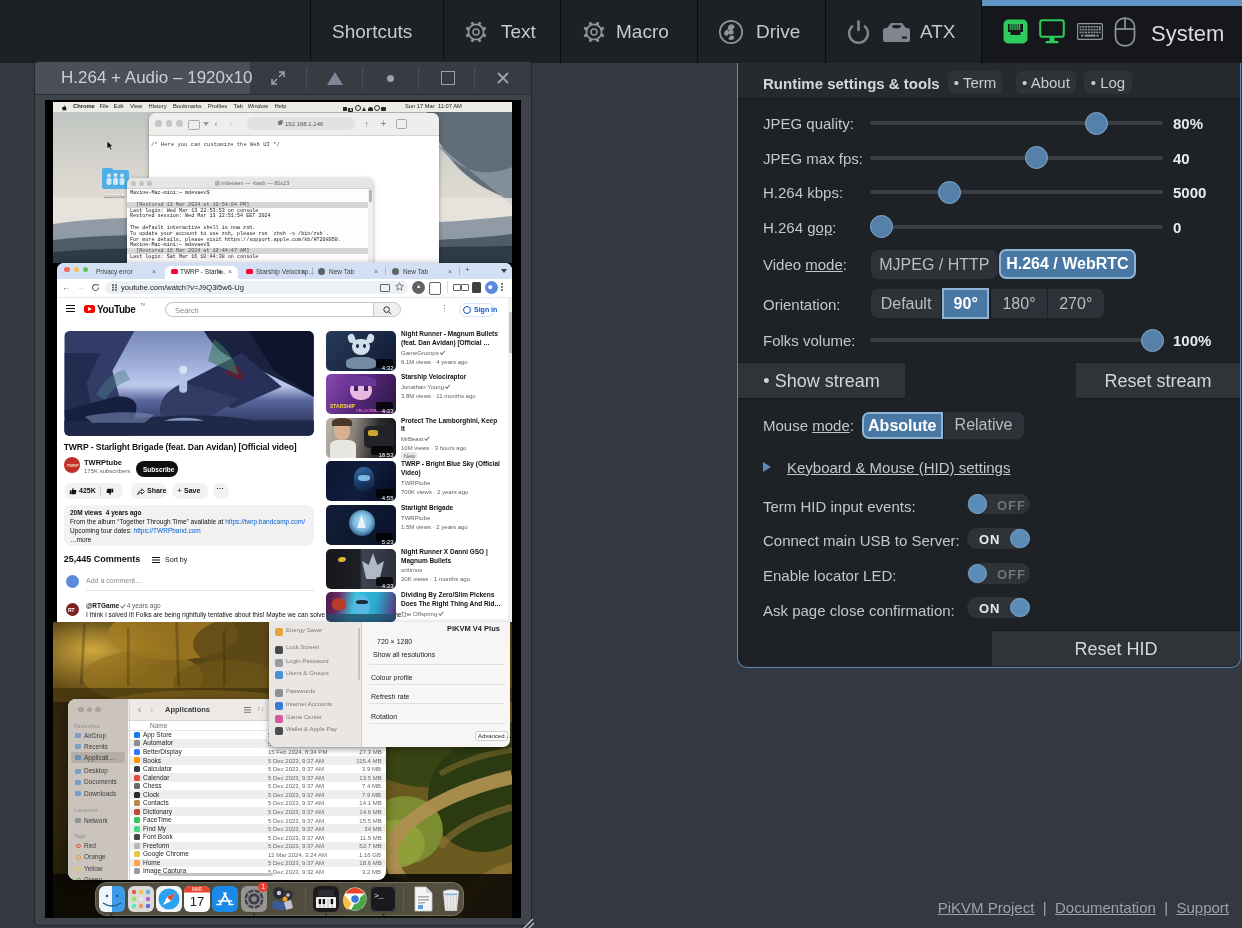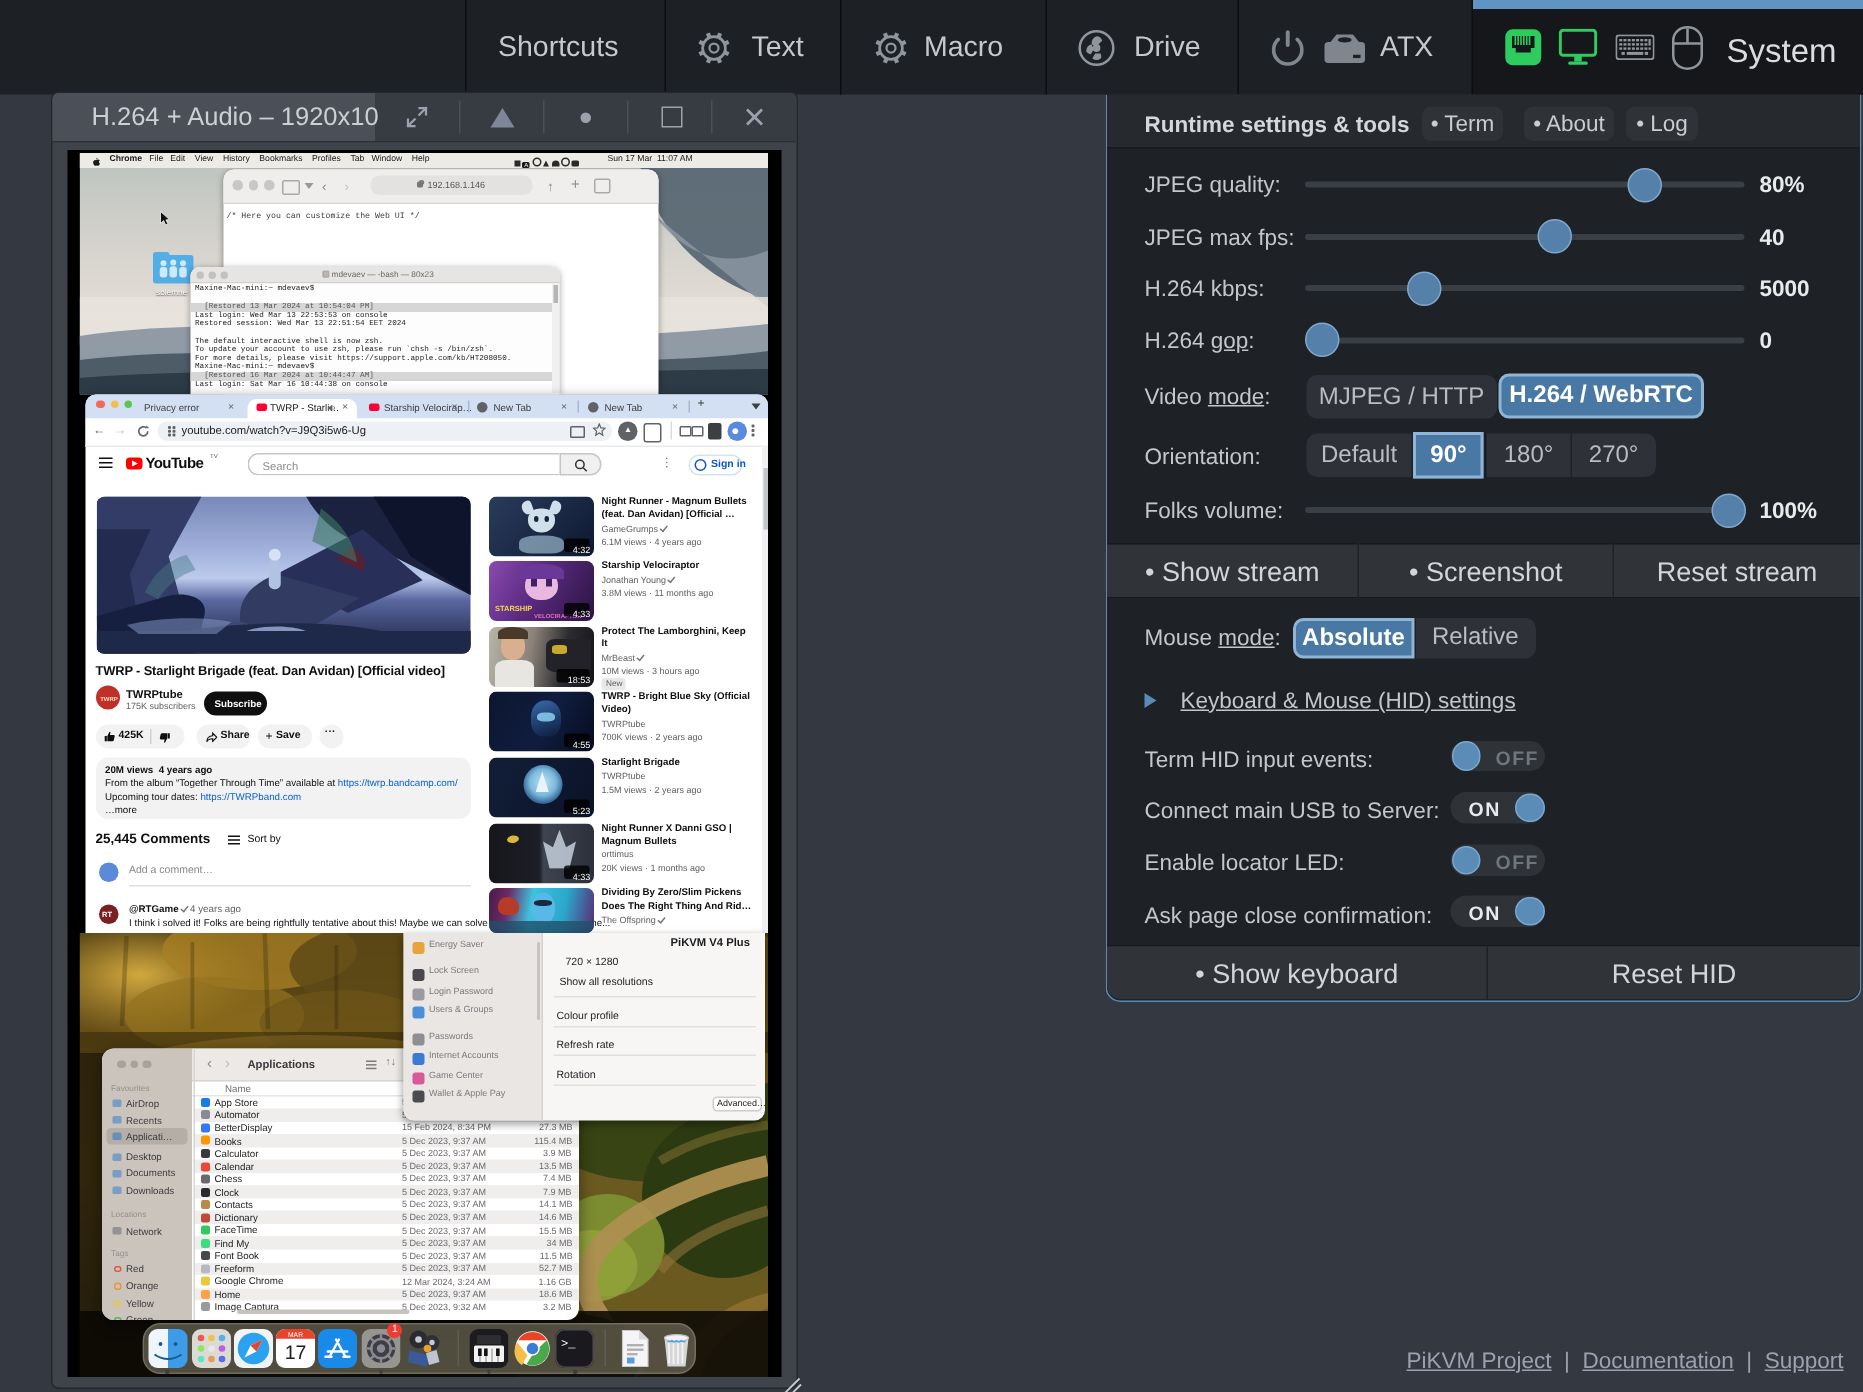--- a/index.html
+++ b/index.html
@@ -803,21 +803,20 @@
 <div class="lbl" style="left:25px;top:233px;">Orientation:</div>
 <div class="btn" style="left:132.7px;top:225.6px;width:70.7px;height:29.5px;line-height:29.5px;border-radius:7px 0 0 7px;">Default</div>
 <div class="btnsel" style="left:204.4px;top:225.1px;width:46.6px;height:31px;line-height:27px;border-radius:0;">90°</div>
 <div class="btn" style="left:252px;top:225.6px;width:57px;height:29.5px;line-height:29.5px;border-radius:0;border-left:1px solid #17191c;box-sizing:border-box;text-align:center;">180°</div>
 <div class="btn" style="left:310px;top:225.6px;width:55.5px;height:29.5px;line-height:29.5px;border-radius:0 7px 7px 0;">270°</div>
 <div class="lbl" style="left:25px;top:269px;">Folks volume:</div>
 <div class="track" style="left:132px;top:275px;width:293px;"></div>
 <div class="thumb" style="left:403px;top:265.5px;"></div>
 <div class="val" style="left:435px;top:269px;">100%</div>
 <div class="bigbtn" style="left:0;top:299px;width:167px;height:37px;line-height:37px;border-top:1px solid #17191c;border-bottom:1px solid #17191c;box-sizing:border-box;">• Show stream</div>
-<div class="bigbtn" style="left:168px;top:299px;width:169px;height:37px;line-height:37px;border-top:1px solid #17191c;border-bottom:1px solid #17191c;box-sizing:border-box;">• Screenshot</div>
 <div class="bigbtn" style="left:338px;top:299px;width:164px;height:37px;line-height:37px;border-top:1px solid #17191c;border-bottom:1px solid #17191c;box-sizing:border-box;">Reset stream</div>
 <div class="lbl" style="left:25px;top:354px;">Mouse <span style="text-decoration:underline;">mode</span>:</div>
 <div class="btnsel" style="left:123.5px;top:348.6px;width:81.6px;height:27.5px;line-height:24px;border-radius:7px 0 0 7px;">Absolute</div>
 <div class="btn" style="left:205.5px;top:349.1px;width:80px;height:26.5px;line-height:26.5px;border-radius:0 7px 7px 0;">Relative</div>
 <div class="a" style="left:25px;top:399px;width:0;height:0;border-top:5px solid transparent;border-bottom:5px solid transparent;border-left:8px solid #5a8ab8;"></div>
 <div class="t" style="left:49px;top:395.5px;font-size:15px;color:#c3c7cb;text-decoration:underline;">Keyboard &amp; Mouse (HID) settings</div>
 <div class="lbl" style="left:25px;top:434.5px;">Term HID input events:</div>
 <div class="toggle" style="left:229.3px;top:430.7px;"></div>
 <div class="tthumb" style="left:229.8px;top:431.2px;"></div>
 <div class="t" style="left:259px;top:434.5px;font-size:13px;font-weight:bold;color:#6f757d;letter-spacing:1px;">OFF</div>
@@ -826,18 +825,17 @@
 <div class="tthumb" style="left:272.3px;top:465.5px;"></div>
 <div class="t" style="left:241px;top:468.8px;font-size:13px;font-weight:bold;color:#e8eaec;letter-spacing:1px;">ON</div>
 <div class="lbl" style="left:25px;top:504px;">Enable locator LED:</div>
 <div class="toggle" style="left:229.3px;top:500.1px;"></div>
 <div class="tthumb" style="left:229.8px;top:500.6px;"></div>
 <div class="t" style="left:259px;top:503.9px;font-size:13px;font-weight:bold;color:#6f757d;letter-spacing:1px;">OFF</div>
 <div class="lbl" style="left:25px;top:538.5px;">Ask page close confirmation:</div>
 <div class="toggle" style="left:229.3px;top:534.3px;"></div>
 <div class="tthumb" style="left:272.3px;top:534.8px;"></div>
 <div class="t" style="left:241px;top:538.1px;font-size:13px;font-weight:bold;color:#e8eaec;letter-spacing:1px;">ON</div>
-<div class="bigbtn" style="left:0;top:567px;width:253px;height:36px;line-height:36px;border-top:1px solid #17191c;box-sizing:border-box;border-radius:0 0 0 9px;">• Show keyboard</div>
 <div class="bigbtn" style="left:254px;top:567px;width:248px;height:36px;line-height:36px;border-top:1px solid #17191c;box-sizing:border-box;border-radius:0 0 9px 0;">Reset HID</div>
 </div>
 
 <div class="t" id="footer" style="right:13px;top:899px;font-size:15px;color:#9aa2b0;"><span style="text-decoration:underline;">PiKVM Project</span>&nbsp; | &nbsp;<span style="text-decoration:underline;">Documentation</span>&nbsp; | &nbsp;<span style="text-decoration:underline;">Support</span></div>
 </div>
 
 </body></html>

